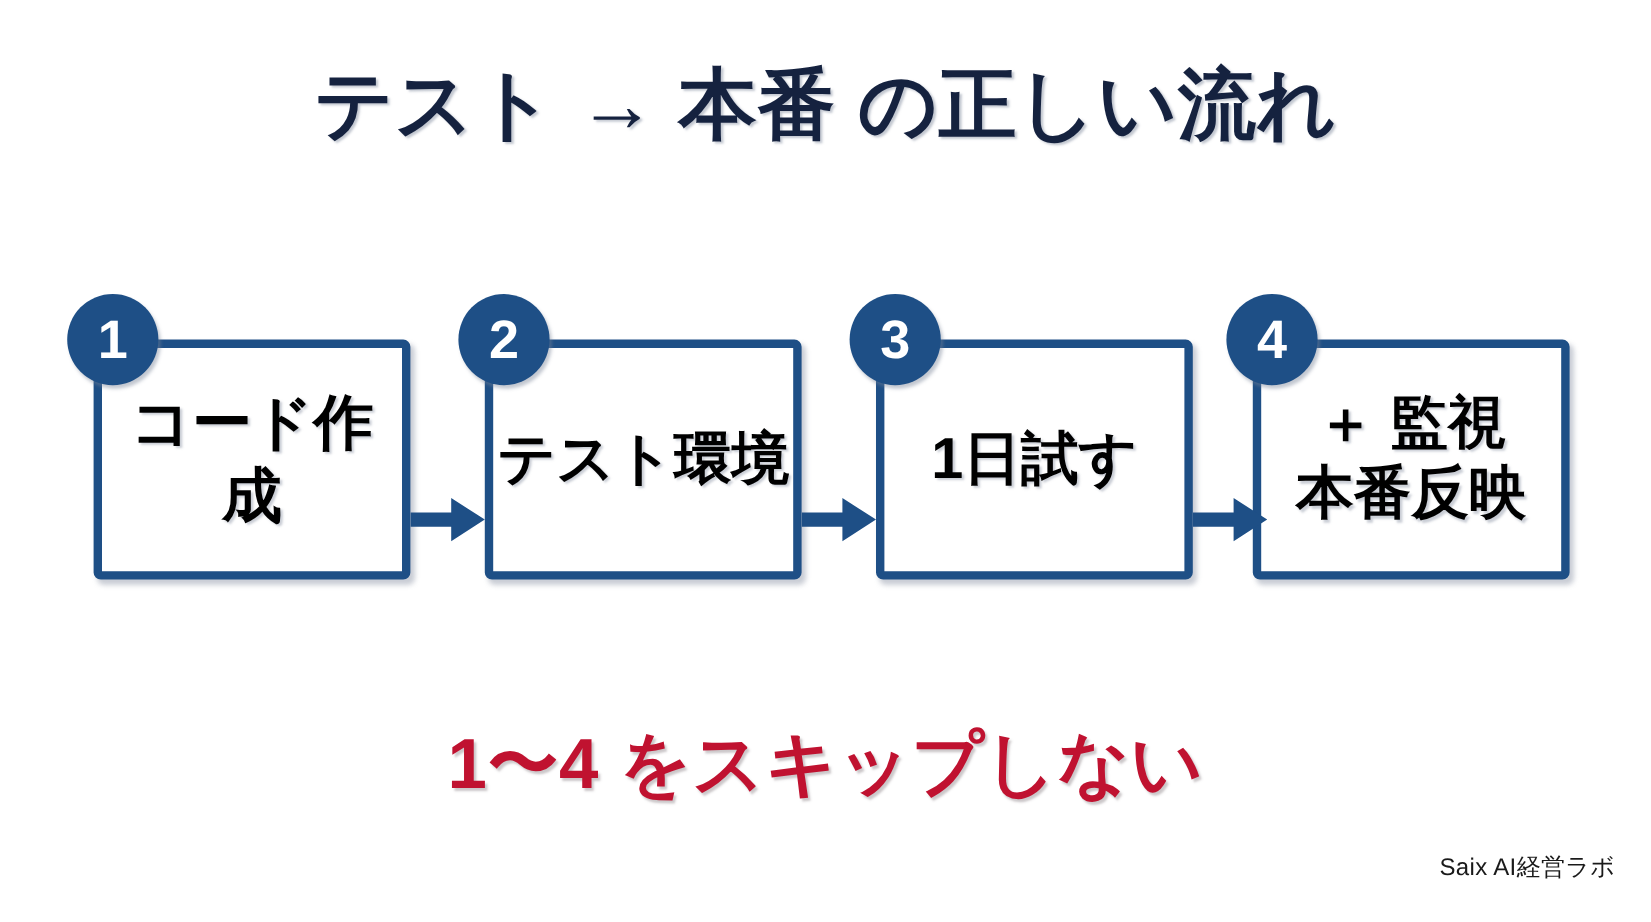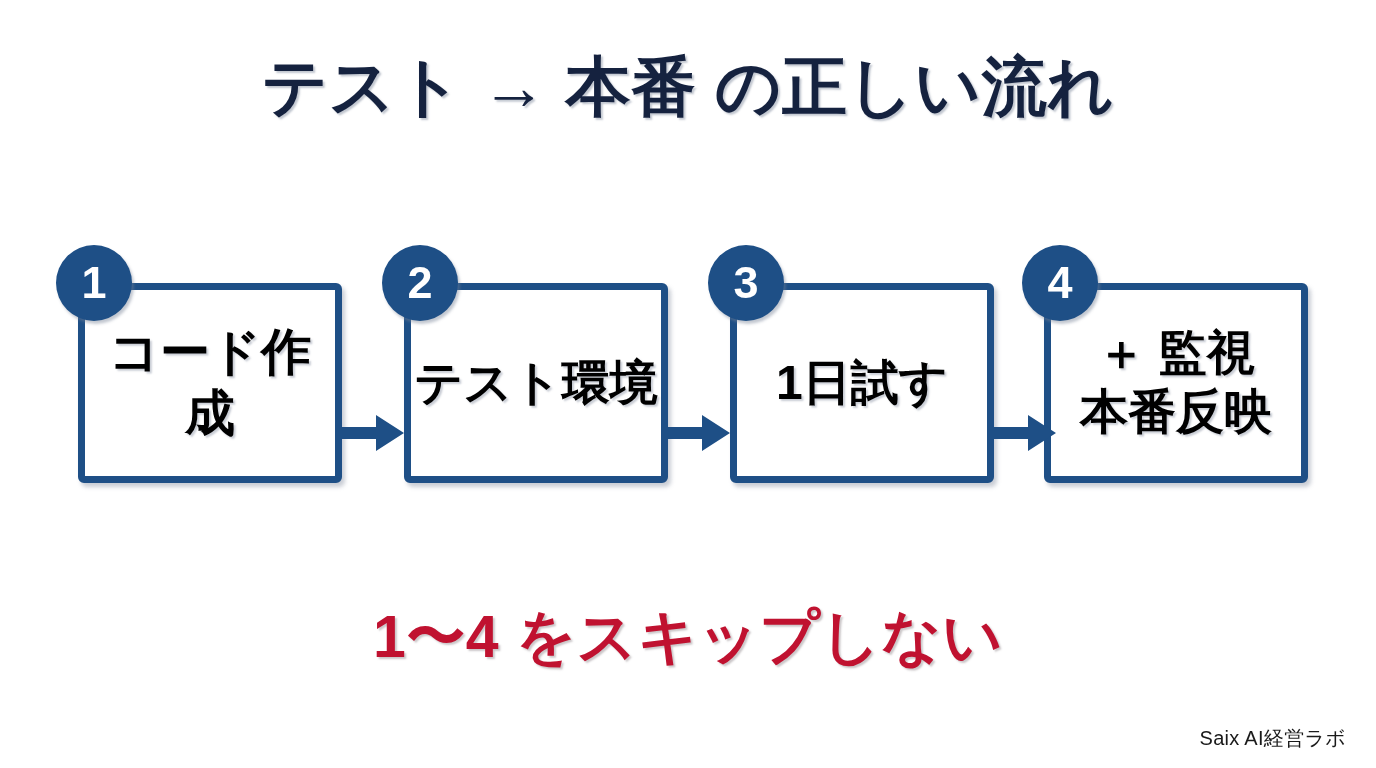--- a/index.html
+++ b/index.html
@@ -121,21 +121,21 @@
     letter-spacing: 0.5px;
     text-shadow: 2px 2px 2px rgba(140,130,135,0.45);
     white-space: nowrap;
     margin-top: 20px;
   }
 
   
   #footer {
     position: absolute;
     right: 30px;
-    bottom: 16px;
+    bottom: 32px;
     font-size: 20px;
     font-weight: 500;
     color: #1a1a1a;
     letter-spacing: 0.3px;
     white-space: nowrap;
   }
 </style>
 </head>
 <body>
 

